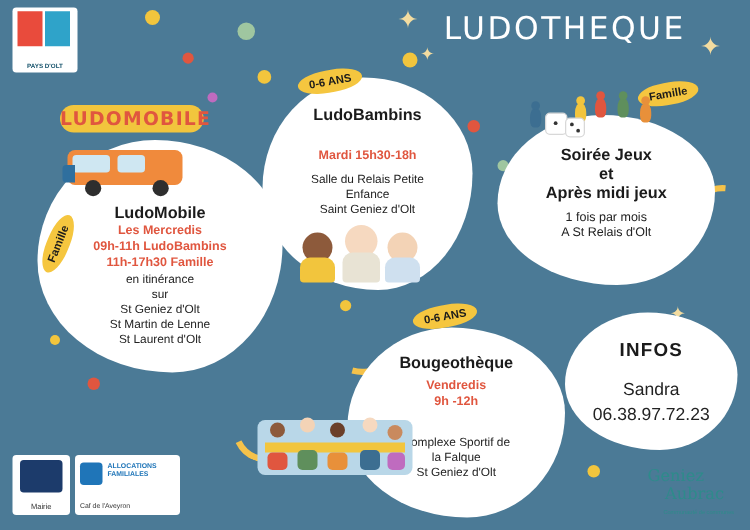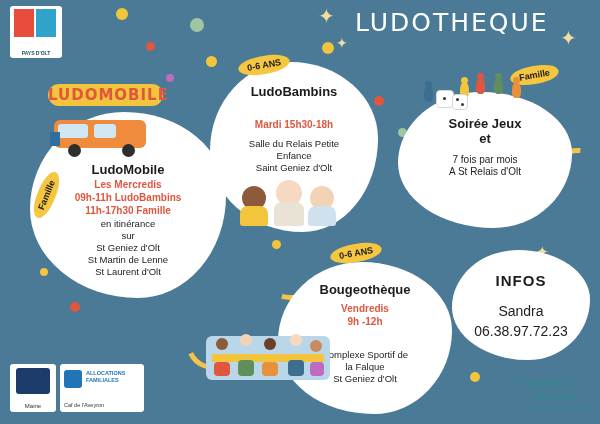--- a/index.html
+++ b/index.html
@@ -227,21 +227,22 @@
     <div style="position:absolute;left:2px;top:28px;width:28px;height:20px;background:#f2c53d;border-radius:8px 8px 3px 3px;"></div>
     <div class="kid-head" style="left:38px;top:2px;width:26px;height:26px;background:#f6d9c0;"></div>
     <div style="position:absolute;left:36px;top:24px;width:30px;height:24px;background:#e8e3d4;border-radius:8px 8px 3px 3px;"></div>
     <div class="kid-head" style="left:72px;top:8px;width:24px;height:24px;background:#f3d3b6;"></div>
     <div style="position:absolute;left:70px;top:28px;width:28px;height:20px;background:#cfe0ef;border-radius:8px 8px 3px 3px;"></div>
   </div>
 
   <div class="blob" style="left:398px;top:92px;width:174px;height:136px;padding-top:24px;">
     <h3>Soirée Jeux</h3>
     <h3>et</h3>
-    <p style="margin-top:8px;font-size:10px;">7 fois par  mois</p>
+    <h3>Après midi jeux</h3>
+    <p style="margin-top:8px;font-size:10px;">1 fois par  mois</p>
     <p style="font-size:10px;">A St Relais d'Olt</p>
   </div>
   <div class="badge rot-l" style="left:510px;top:66px;">Famille</div>
 
   <div class="illus" style="left:418px;top:64px;width:130px;height:44px;">
     <div class="pawn" style="left:6px;top:22px;background:#3c6e91;"></div>
     <div class="pawn" style="left:42px;top:18px;background:#f2c53d;"></div>
     <div class="pawn" style="left:58px;top:14px;background:#e0563f;"></div>
     <div class="pawn" style="left:76px;top:14px;background:#5f8f5c;"></div>
     <div class="pawn" style="left:94px;top:18px;background:#e8903a;"></div>
@@ -293,18 +294,18 @@
   <div class="logo-box" style="left:60px;top:364px;width:84px;height:48px;padding-top:4px;">
     <div style="position:absolute;left:4px;top:6px;width:18px;height:18px;background:#1f75b8;border-radius:3px;"></div>
     <div style="position:absolute;left:26px;top:6px;font-size:5.5px;font-weight:bold;color:#1f75b8;text-align:left;line-height:7px;">
       <span>ALLOCATIONS</span><br>
       <span>FAMILIALES</span>
     </div>
     <div style="position:absolute;left:4px;bottom:4px;width:100%;text-align:left;font-size:5.5px;color:#333;">Caf de l'Aveyron</div>
   </div>
 
   <div class="logo-box" style="left:516px;top:370px;width:82px;height:44px;background:transparent;">
-    <div style="position:absolute;left:2px;top:4px;font-size:13px;color:#2e8b8b;font-family:'DejaVu Serif',serif;">Causses</div>
+    <div style="position:absolute;left:2px;top:4px;font-size:13px;color:#2e8b8b;font-family:'DejaVu Serif',serif;">Geniez</div>
     <div style="position:absolute;left:16px;top:18px;font-size:13px;color:#2e8b8b;font-family:'DejaVu Serif',serif;">Aubrac</div>
     <div style="position:absolute;left:2px;bottom:2px;width:100%;font-size:4.5px;color:#2e8b8b;">Communauté de communes</div>
   </div>
 
 </div>
 
 </body></html>

